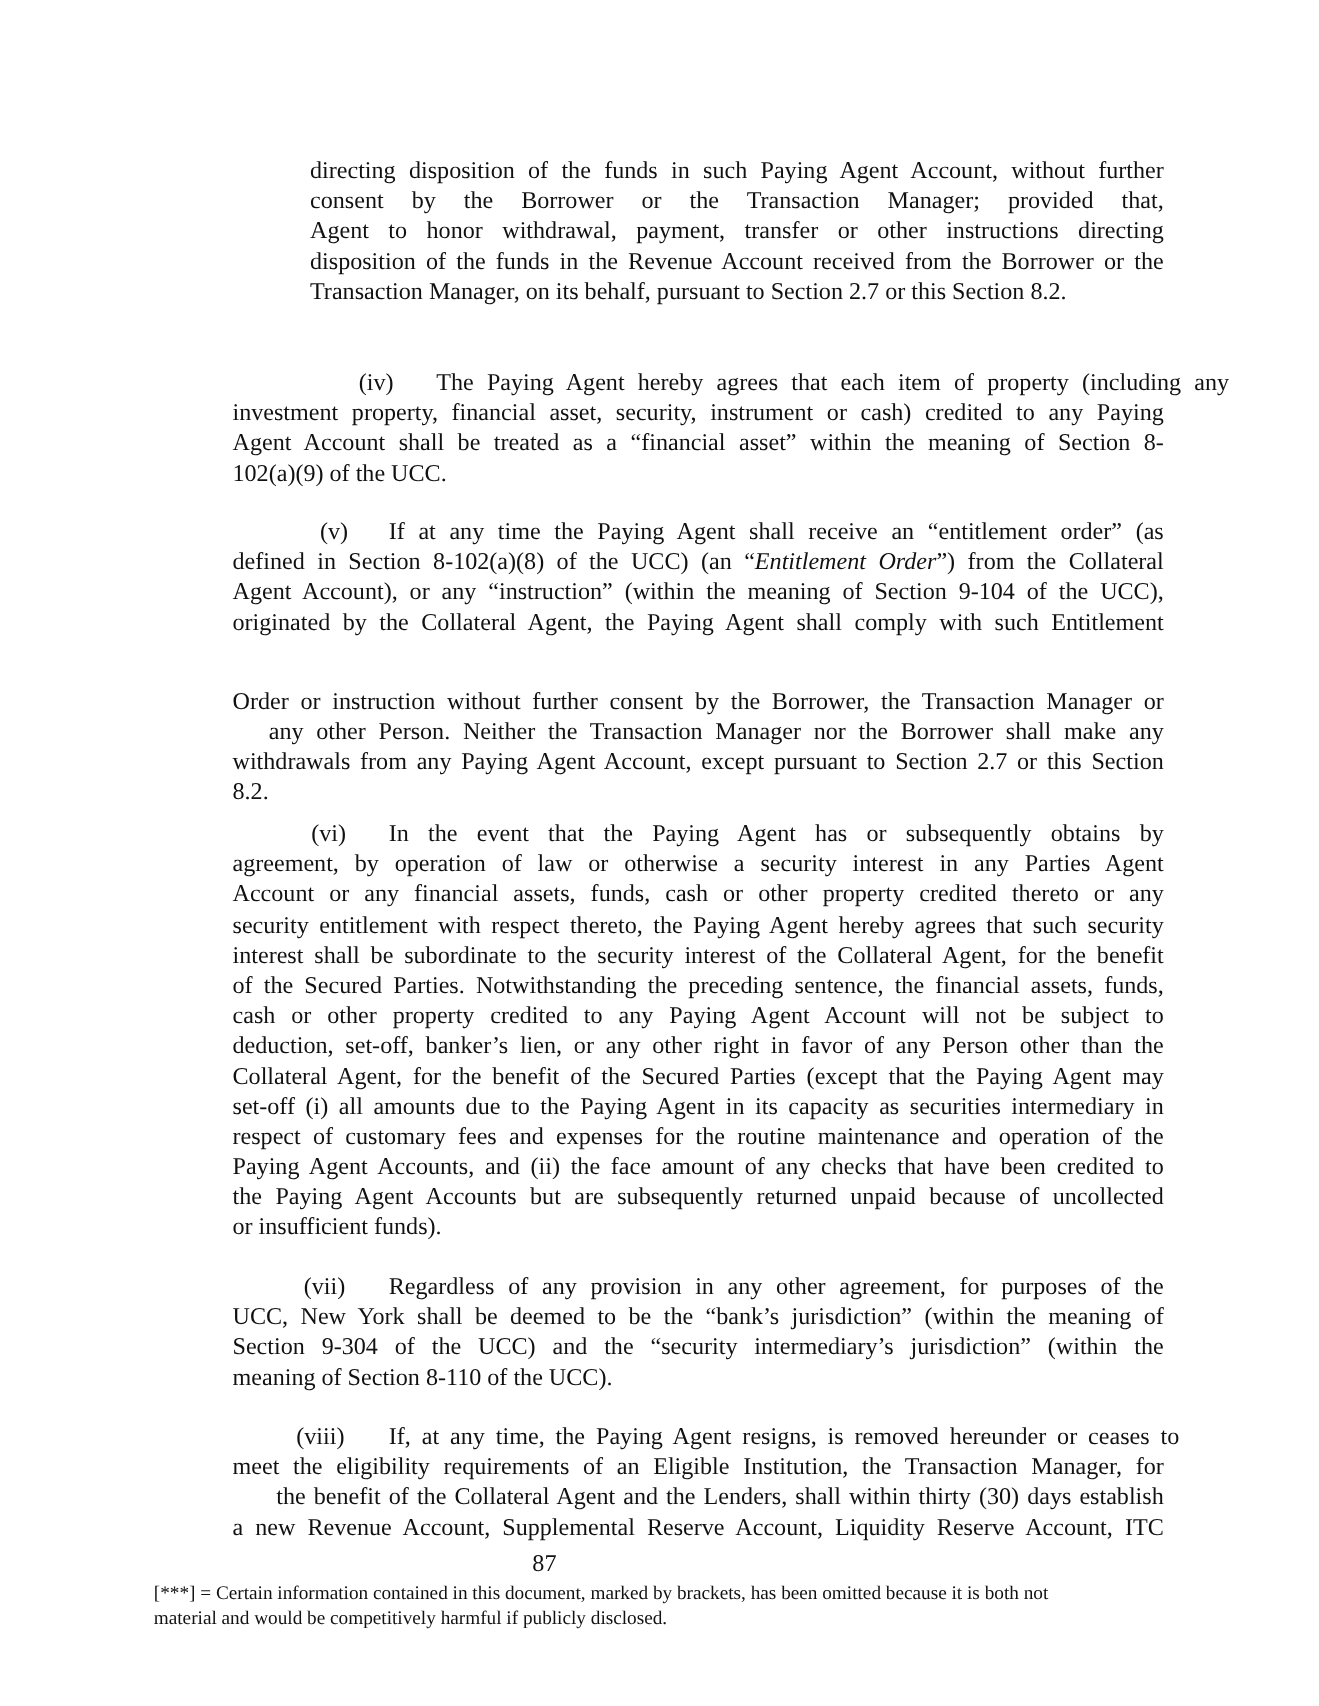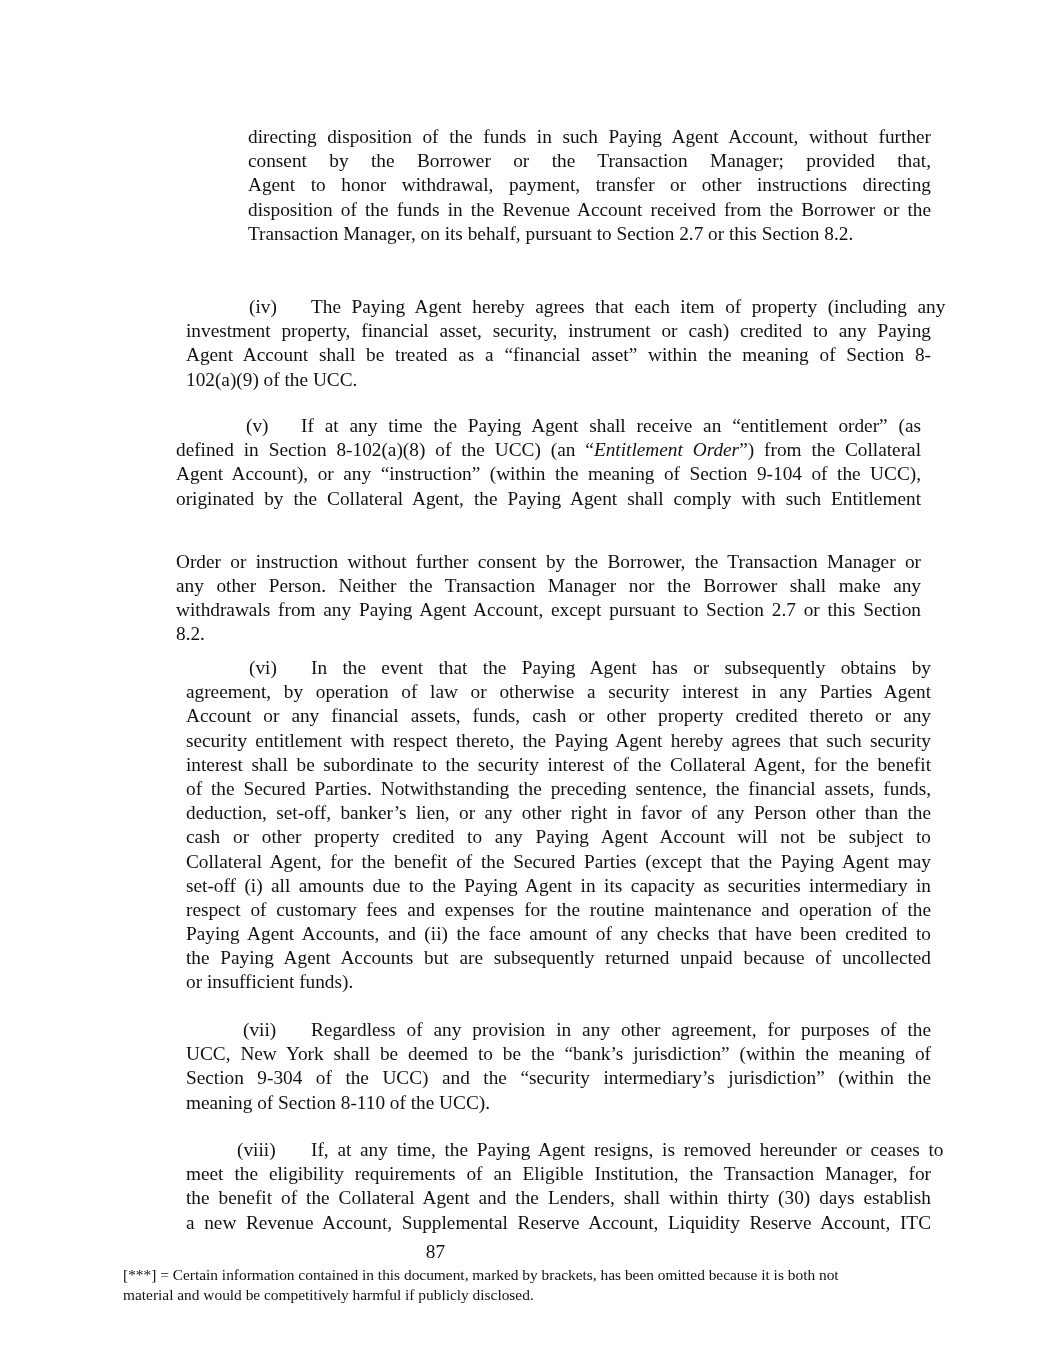--- a/index.html
+++ b/index.html
@@ -34,53 +34,53 @@
   <div class="block" style="left:248px; top:125px; width:683px;">
     <span class="line" style="white-space: nowrap;">directing disposition of the funds in such Paying Agent Account, without further</span>
     <span class="line" style="white-space: nowrap;">consent by the Borrower or the Transaction Manager; provided that,</span>
     <span class="line" style="white-space: nowrap;">Agent to honor withdrawal, payment, transfer or other instructions directing</span>
     <span class="line" style="white-space: nowrap;">disposition of the funds in the Revenue Account received from the Borrower or the</span>
     <span class="line last" style="white-space: nowrap;">Transaction Manager, on its behalf, pursuant to Section 2.7 or this Section 8.2.</span>
   </div>
 
   <div class="block" style="left:186px; top:295px; width:745px;">
     <span class="line" style="padding-left: 63px; white-space: nowrap; word-spacing: 5.72727px;">
-      <span class="para-num" style="width:62px;">(iv)</span><span>The Paying Agent hereby agrees that each item of property (including any</span>
+      <span class="para-num" style="width:62px;margin-left:38px;">(iv)</span><span>The Paying Agent hereby agrees that each item of property (including any</span>
     </span>
     <span class="line" style="white-space: nowrap;">investment property, financial asset, security, instrument or cash) credited to any Paying</span>
     <span class="line" style="white-space: nowrap;">Agent Account shall be treated as a “financial asset” within the meaning of Section 8-</span>
     <span class="line last" style="white-space: nowrap;">102(a)(9) of the UCC.</span>
   </div>
 
-  <div class="block" style="left:176px; top:414px; width:745px;">
+  <div class="block" style="left:186px; top:414px; width:745px;">
     <span class="line" style="padding-left: 70px; white-space: nowrap; word-spacing: 5.83333px;">
       <span class="para-num" style="width:55px;">(v)</span><span>If at any time the Paying Agent shall receive an “entitlement order” (as</span>
     </span>
     <span class="line" style="white-space: nowrap; letter-spacing: -0.000179598px;">
       <span>defined in Section 8-102(a)(8) of the UCC) (an “</span><em>Entitlement Order</em><span>”) from the Collateral</span>
     </span>
     <span class="line" style="white-space: nowrap;">Agent Account), or any “instruction” (within the meaning of Section 9-104 of the UCC),</span>
     <span class="line" style="white-space: nowrap;">originated by the Collateral Agent, the Paying Agent shall comply with such Entitlement</span>
     <span class="line" style="white-space: nowrap; margin-top: 39px;">Order or instruction without further consent by the Borrower, the Transaction Manager or</span>
-    <span class="line" style="white-space: nowrap;">any other Person.  Neither the Transaction Manager nor the Borrower shall make any</span>
+    <span class="line" style="white-space: nowrap; margin-left: 29px;">any other Person.  Neither the Transaction Manager nor the Borrower shall make any</span>
     <span class="line" style="white-space: nowrap;">withdrawals from any Paying Agent Account, except pursuant to Section 2.7 or this Section</span>
     <span class="line last" style="white-space: nowrap;">8.2.</span>
   </div>
 
   <div class="block" style="left:186px; top:656px; width:745px;">
     <span class="line" style="padding-left: 63px; white-space: nowrap; word-spacing: 5.72727px;">
       <span class="para-num" style="width:62px;">(vi)</span><span>In the event that the Paying Agent has or subsequently obtains by</span>
     </span>
     <span class="line" style="white-space: nowrap;">agreement, by operation of law or otherwise a security interest in any Parties Agent</span>
     <span class="line" style="white-space: nowrap;">Account or any financial assets, funds, cash or other property credited thereto or any</span>
     <span class="line" style="white-space: nowrap;">security entitlement with respect thereto, the Paying Agent hereby agrees that such security</span>
     <span class="line" style="white-space: nowrap;">interest shall be subordinate to the security interest of the Collateral Agent, for the benefit</span>
     <span class="line" style="white-space: nowrap;">of the Secured Parties. Notwithstanding the preceding sentence, the financial assets, funds,</span>
+    <span class="line" style="white-space: nowrap;">cash or other property credited to any Paying Agent Account will not be subject to</span>
     <span class="line" style="white-space: nowrap;">deduction, set-off, banker’s lien, or any other right in favor of any Person other than the</span>
-    <span class="line" style="white-space: nowrap;">cash or other property credited to any Paying Agent Account will not be subject to</span>
     <span class="line" style="white-space: nowrap;">Collateral Agent, for the benefit of the Secured Parties (except that the Paying Agent may</span>
     <span class="line" style="white-space: nowrap;">set-off (i) all amounts due to the Paying Agent in its capacity as securities intermediary in</span>
     <span class="line" style="white-space: nowrap;">respect of customary fees and expenses for the routine maintenance and operation of the</span>
     <span class="line" style="white-space: nowrap;">Paying Agent Accounts, and (ii) the face amount of any checks that have been credited to</span>
     <span class="line" style="white-space: nowrap;">the Paying Agent Accounts but are subsequently returned unpaid because of uncollected</span>
     <span class="line last" style="white-space: nowrap;">or insufficient funds).</span>
   </div>
 
   <div class="block" style="left:186px; top:1018px; width:745px;">
     <span class="line" style="padding-left: 57px; white-space: nowrap; word-spacing: 5.18182px;">
@@ -89,21 +89,21 @@
     <span class="line" style="white-space: nowrap;">UCC, New York shall be deemed to be the “bank’s jurisdiction” (within the meaning of</span>
     <span class="line" style="white-space: nowrap;">Section 9-304 of the UCC) and the “security intermediary’s jurisdiction” (within the</span>
     <span class="line last" style="white-space: nowrap;">meaning of Section 8-110 of the UCC).</span>
   </div>
 
   <div class="block" style="left:186px; top:1138px; width:745px;">
     <span class="line" style="padding-left: 51px; white-space: nowrap; word-spacing: 3.92308px;">
       <span class="para-num" style="width:74px;">(viii)</span><span>If, at any time, the Paying Agent resigns, is removed hereunder or ceases to</span>
     </span>
     <span class="line" style="white-space: nowrap;">meet the eligibility requirements of an Eligible Institution, the Transaction Manager, for</span>
-    <span class="line" style="white-space: nowrap;">the benefit of the Collateral Agent and the Lenders, shall within thirty (30) days establish</span>
+    <span class="line" style="white-space: nowrap; margin-left: 35px;">the benefit of the Collateral Agent and the Lenders, shall within thirty (30) days establish</span>
     <span class="line" style="white-space: nowrap;">a new Revenue Account, Supplemental Reserve Account, Liquidity Reserve Account, ITC</span>
   </div>
 
   <div class="page-number">87</div>
 
   <div class="footnote">
     <div>[***] = Certain information contained in this document, marked by brackets, has been omitted because it is both not</div>
     <div>material and would be competitively harmful if publicly disclosed.</div>
   </div>
 

